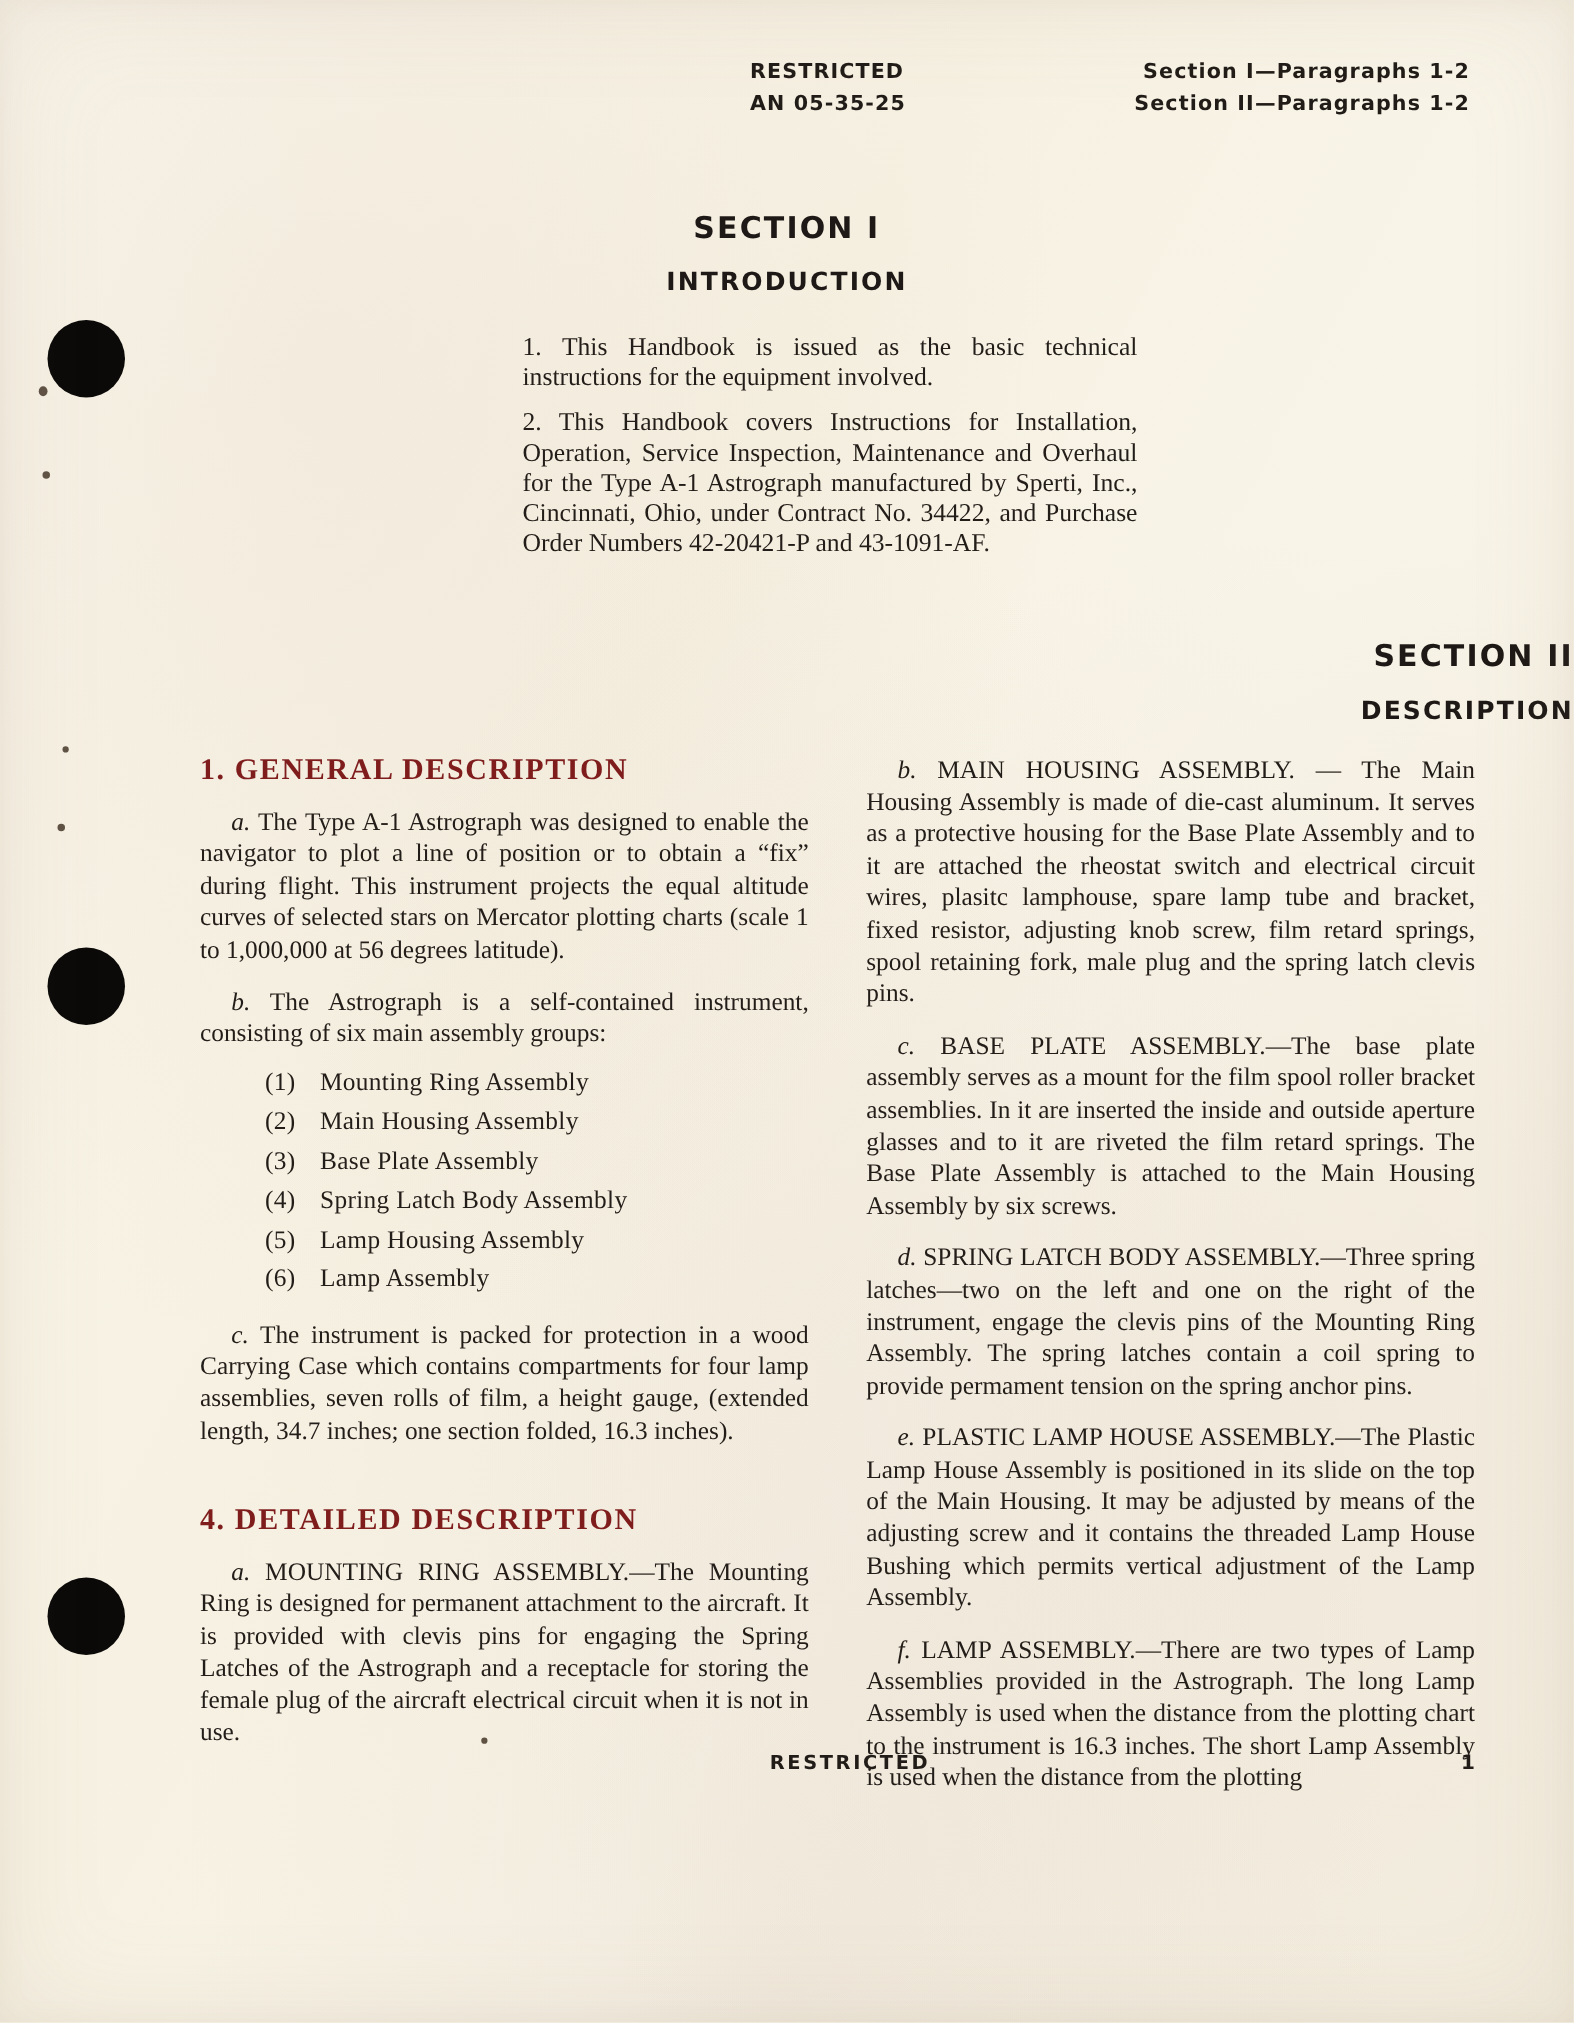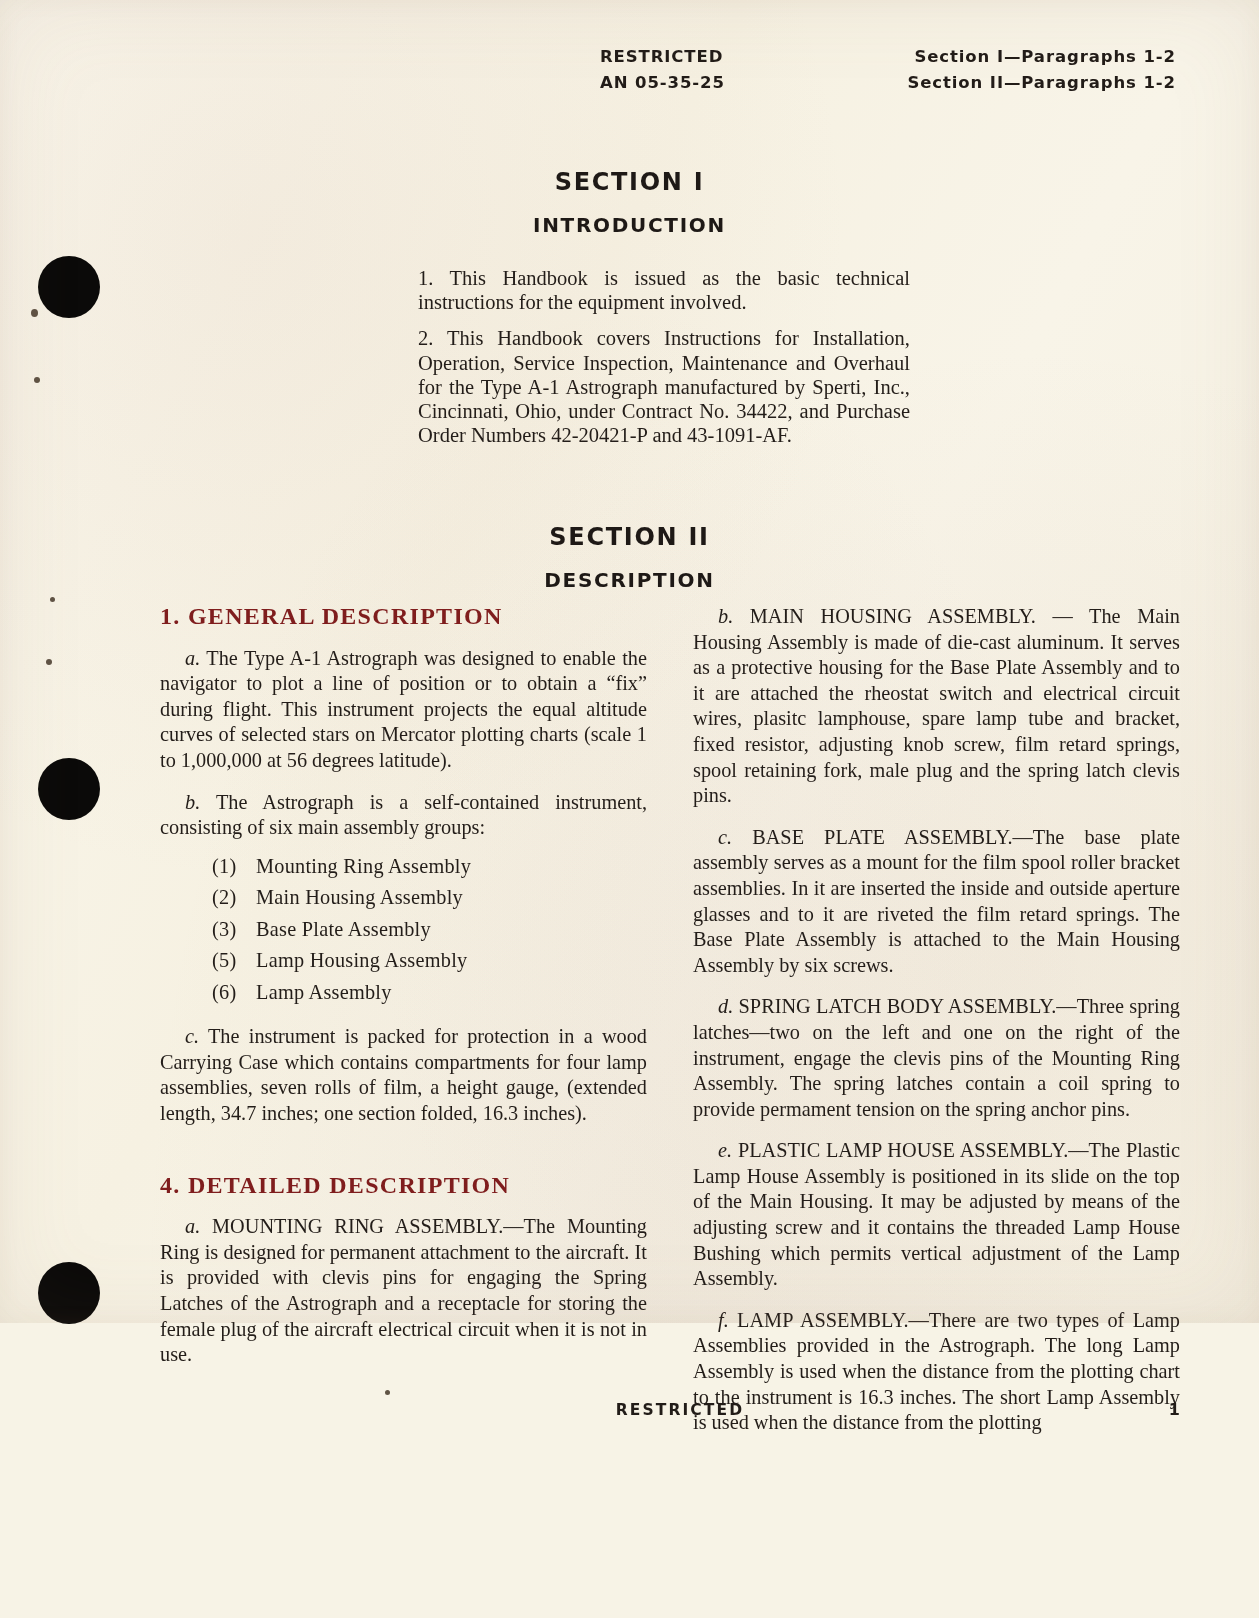--- a/index.html
+++ b/index.html
@@ -46,21 +46,21 @@
     background: #3a2a1c;
     border-radius: 50%;
     opacity: .8;
   }
 
   
   .page {
     position: absolute;
     left: 0; top: 0;
     width: 1259px;
-    height: 1323px;
+    height: 1618px;
   }
 
   
   .header {
     position: absolute;
     left: 140px;
     top: 44px;
     width: 1040px;
     display: flex;
     justify-content: space-between;
@@ -210,39 +210,40 @@
   <div class="section-head" style="top:168px;">
     <span class="sec-no">SECTION I</span>
     <span class="sec-title">INTRODUCTION</span>
   </div>
 
   <div class="intro">
     <p>1. This Handbook is issued as the basic technical instructions for the equipment involved.</p>
     <p>2. This Handbook covers Instructions for Installation, Operation, Service Inspection, Maintenance and Overhaul for the Type A-1 Astrograph manufactured by Sperti, Inc., Cincinnati, Ohio, under Contract No. 34422, and Purchase Order Numbers 42-20421-P and 43-1091-AF.</p>
   </div>
 
-  <div class="section-head" style="top:523px;">
+  <div class="section-head" style="top:511px;text-align:right;">
     <span class="sec-no">SECTION II</span>
     <span class="sec-title">DESCRIPTION</span>
   </div>
 
   <div class="columns">
 
     <div class="col">
 
       <h3 class="num-head">1.  GENERAL DESCRIPTION</h3>
 
       <p class="para"><span class="italic-label">a.</span><span> The Type A-1 Astrograph was designed to enable the navigator to plot a line of position or to obtain a “fix” during flight. This instrument projects the equal altitude curves of selected stars on Mercator plotting charts (scale 1 to 1,000,000 at 56 degrees latitude).</span></p>
 
       <p class="para"><span class="italic-label">b.</span><span> The Astrograph is a self-contained instrument, consisting of six main assembly groups:</span></p>
 
       <ol class="assembly-list">
         <li><span class="lnum">(1)</span><span>Mounting Ring Assembly</span></li>
         <li><span class="lnum">(2)</span><span>Main Housing Assembly</span></li>
         <li><span class="lnum">(3)</span><span>Base Plate Assembly</span></li>
+        <li><span class="lnum">(4)</span><span>Spring Latch Body Assembly</span></li>
         <li><span class="lnum">(5)</span><span>Lamp Housing Assembly</span></li>
         <li><span class="lnum">(6)</span><span>Lamp Assembly</span></li>
       </ol>
 
       <p class="para"><span class="italic-label">c.</span><span> The instrument is packed for protection in a wood Carrying Case which contains compartments for four lamp assemblies, seven rolls of film, a height gauge, (extended length, 34.7 inches; one section folded, 16.3 inches).</span></p>
 
       <h3 class="num-head spaced">4.  DETAILED DESCRIPTION</h3>
 
       <p class="para"><span class="italic-label">a.</span><span class="caps"> MOUNTING RING ASSEMBLY.</span><span>—The Mounting Ring is designed for permanent attachment to the aircraft. It is provided with clevis pins for engaging the Spring Latches of the Astrograph and a receptacle for storing the female plug of the aircraft electrical circuit when it is not in use.</span></p>
 

